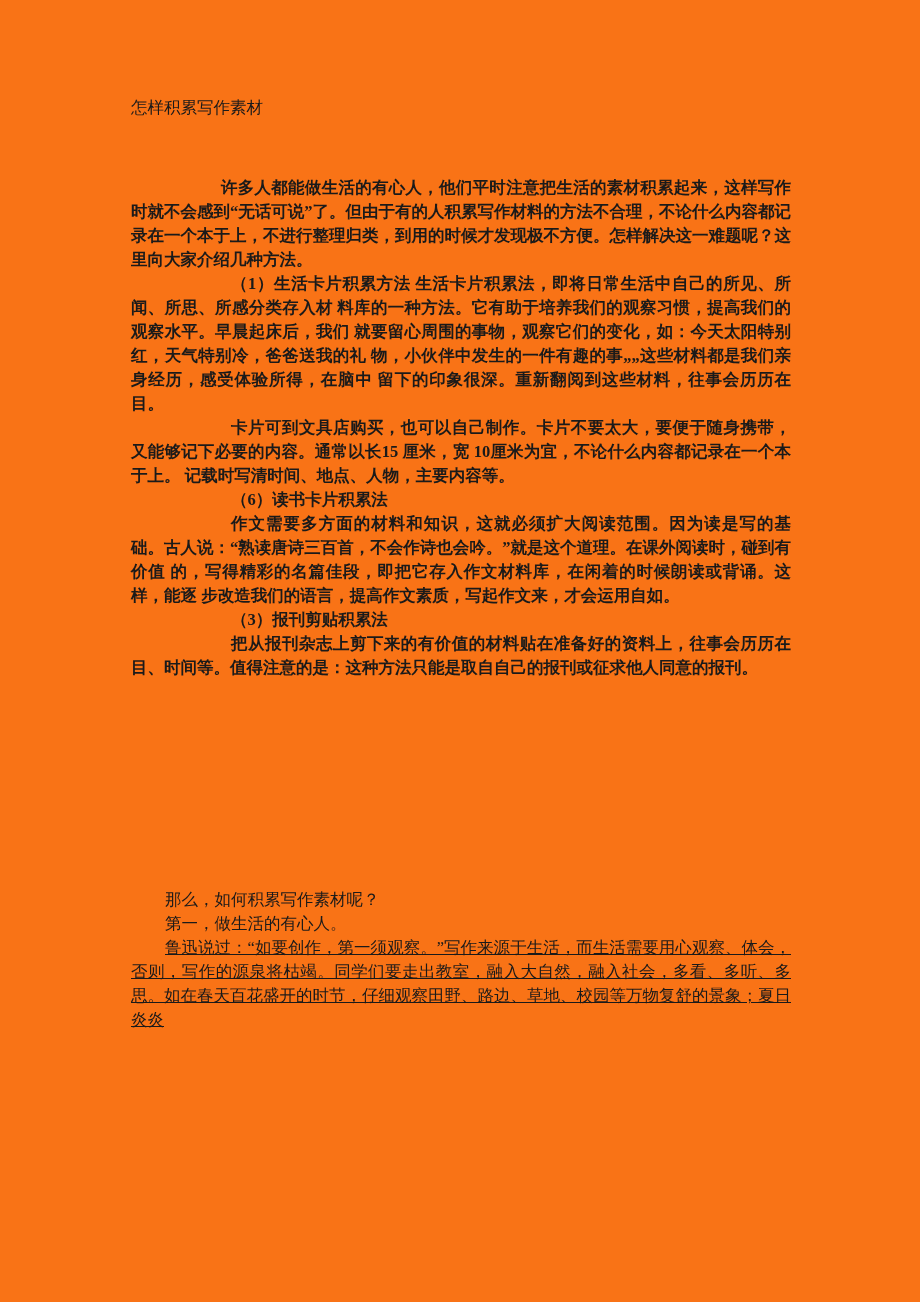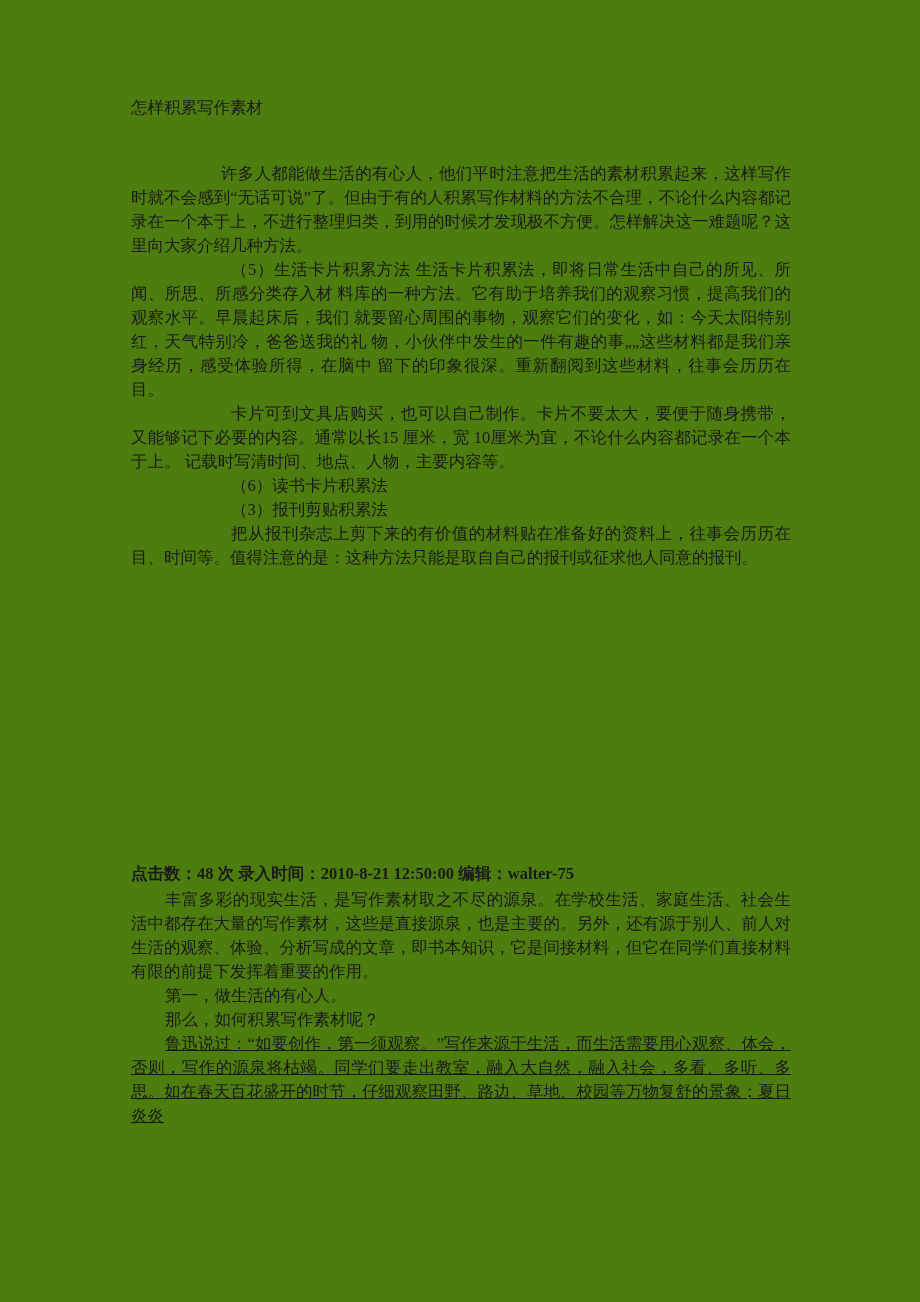--- a/index.html
+++ b/index.html
@@ -4,41 +4,41 @@
 <style>
   html, body {
     margin: 0;
     padding: 0;
     background: #ffffff;
   }
   .page {
     position: relative;
     width: 920px;
     height: 1302px;
-    background: #4d7c0f;
+    background: #f97316;
     overflow: hidden;
     font-family: "Liberation Serif", "DejaVu Serif", serif;
     color: #1a1a1a;
   }
   .doc-title {
     position: absolute;
     left: 131px;
     top: 96px;
     width: 660px;
     margin: 0;
     font-size: 16.5px;
     font-weight: normal;
     line-height: 24px;
   }
   .article {
     position: absolute;
     left: 131px;
     width: 660px;
   }
-  #article1 { top: 162px; }
+  #article1 { top: 176px; font-weight: bold; }
   #article2 { top: 888px; }
   .para {
     margin: 0;
     font-size: 16.5px;
     line-height: 24px;
     text-align: justify;
     word-break: break-all;
   }
   .meta-line {
     position: absolute;
@@ -54,29 +54,28 @@
 </style>
 </head>
 <body>
 
 <div class="page">
 
   <h1 class="doc-title">怎样积累写作素材</h1>
 
   <div class="article" id="article1">
       <p class="para" style="text-indent: 90px;">许多人都能做生活的有心人，他们平时注意把生活的素材积累起来，这样写作时就不会感到“无话可说”了。但由于有的人积累写作材料的方法不合理，不论什么内容都记录在一个本于上，不进行整理归类，到用的时候才发现极不方便。怎样解决这一难题呢？这里向大家介绍几种方法。</p>
-      <p class="para" style="text-indent: 100px;">（5）生活卡片积累方法 生活卡片积累法，即将日常生活中自己的所见、所闻、所思、所感分类存入材 料库的一种方法。它有助于培养我们的观察习惯，提高我们的观察水平。早晨起床后，我们 就要留心周围的事物，观察它们的变化，如：今天太阳特别红，天气特别冷，爸爸送我的礼 物，小伙伴中发生的一件有趣的事„„这些材料都是我们亲身经历，感受体验所得，在脑中 留下的印象很深。重新翻阅到这些材料，往事会历历在目。</p>
+      <p class="para" style="text-indent: 100px;">（1）生活卡片积累方法 生活卡片积累法，即将日常生活中自己的所见、所闻、所思、所感分类存入材 料库的一种方法。它有助于培养我们的观察习惯，提高我们的观察水平。早晨起床后，我们 就要留心周围的事物，观察它们的变化，如：今天太阳特别红，天气特别冷，爸爸送我的礼 物，小伙伴中发生的一件有趣的事„„这些材料都是我们亲身经历，感受体验所得，在脑中 留下的印象很深。重新翻阅到这些材料，往事会历历在目。</p>
       <p class="para" style="text-indent: 100px;">卡片可到文具店购买，也可以自己制作。卡片不要太大，要便于随身携带，又能够记下必要的内容。通常以长15 厘米，宽 10厘米为宜，不论什么内容都记录在一个本于上。 记载时写清时间、地点、人物，主要内容等。</p>
       <p class="para" style="text-indent: 100px;">（6）读书卡片积累法</p>
+      <p class="para" style="text-indent: 100px;">作文需要多方面的材料和知识，这就必须扩大阅读范围。因为读是写的基础。古人说：“熟读唐诗三百首，不会作诗也会吟。”就是这个道理。在课外阅读时，碰到有价值 的，写得精彩的名篇佳段，即把它存入作文材料库，在闲着的时候朗读或背诵。这样，能逐 步改造我们的语言，提高作文素质，写起作文来，才会运用自如。</p>
       <p class="para" style="text-indent: 100px;">（3）报刊剪贴积累法</p>
       <p class="para" style="text-indent: 100px;">把从报刊杂志上剪下来的有价值的材料贴在准备好的资料上，往事会历历在目、时间等。值得注意的是：这种方法只能是取自自己的报刊或征求他人同意的报刊。</p>
     </div>
 
-  <p class="meta-line">点击数：48 次 录入时间：2010-8-21 12:50:00 编辑：walter-75</p>
 
   <div class="article" id="article2">
-      <p class="para" style="text-indent: 34px;">丰富多彩的现实生活，是写作素材取之不尽的源泉。在学校生活、家庭生活、社会生活中都存在大量的写作素材，这些是直接源泉，也是主要的。另外，还有源于别人、前人对生活的观察、体验、分析写成的文章，即书本知识，它是间接材料，但它在同学们直接材料有限的前提下发挥着重要的作用。</p>
+      <p class="para" style="text-indent: 34px;">那么，如何积累写作素材呢？</p>
       <p class="para" style="text-indent: 34px;">第一，做生活的有心人。</p>
-      <p class="para" style="text-indent: 34px;">那么，如何积累写作素材呢？</p>
       <p class="para" style="text-indent: 34px; text-decoration: underline;">鲁迅说过：“如要创作，第一须观察。”写作来源于生活，而生活需要用心观察、体会，否则，写作的源泉将枯竭。同学们要走出教室，融入大自然，融入社会，多看、多听、多思。如在春天百花盛开的时节，仔细观察田野、路边、草地、校园等万物复舒的景象；夏日炎炎</p>
     </div>
 
 </div>
 
 </body></html>

